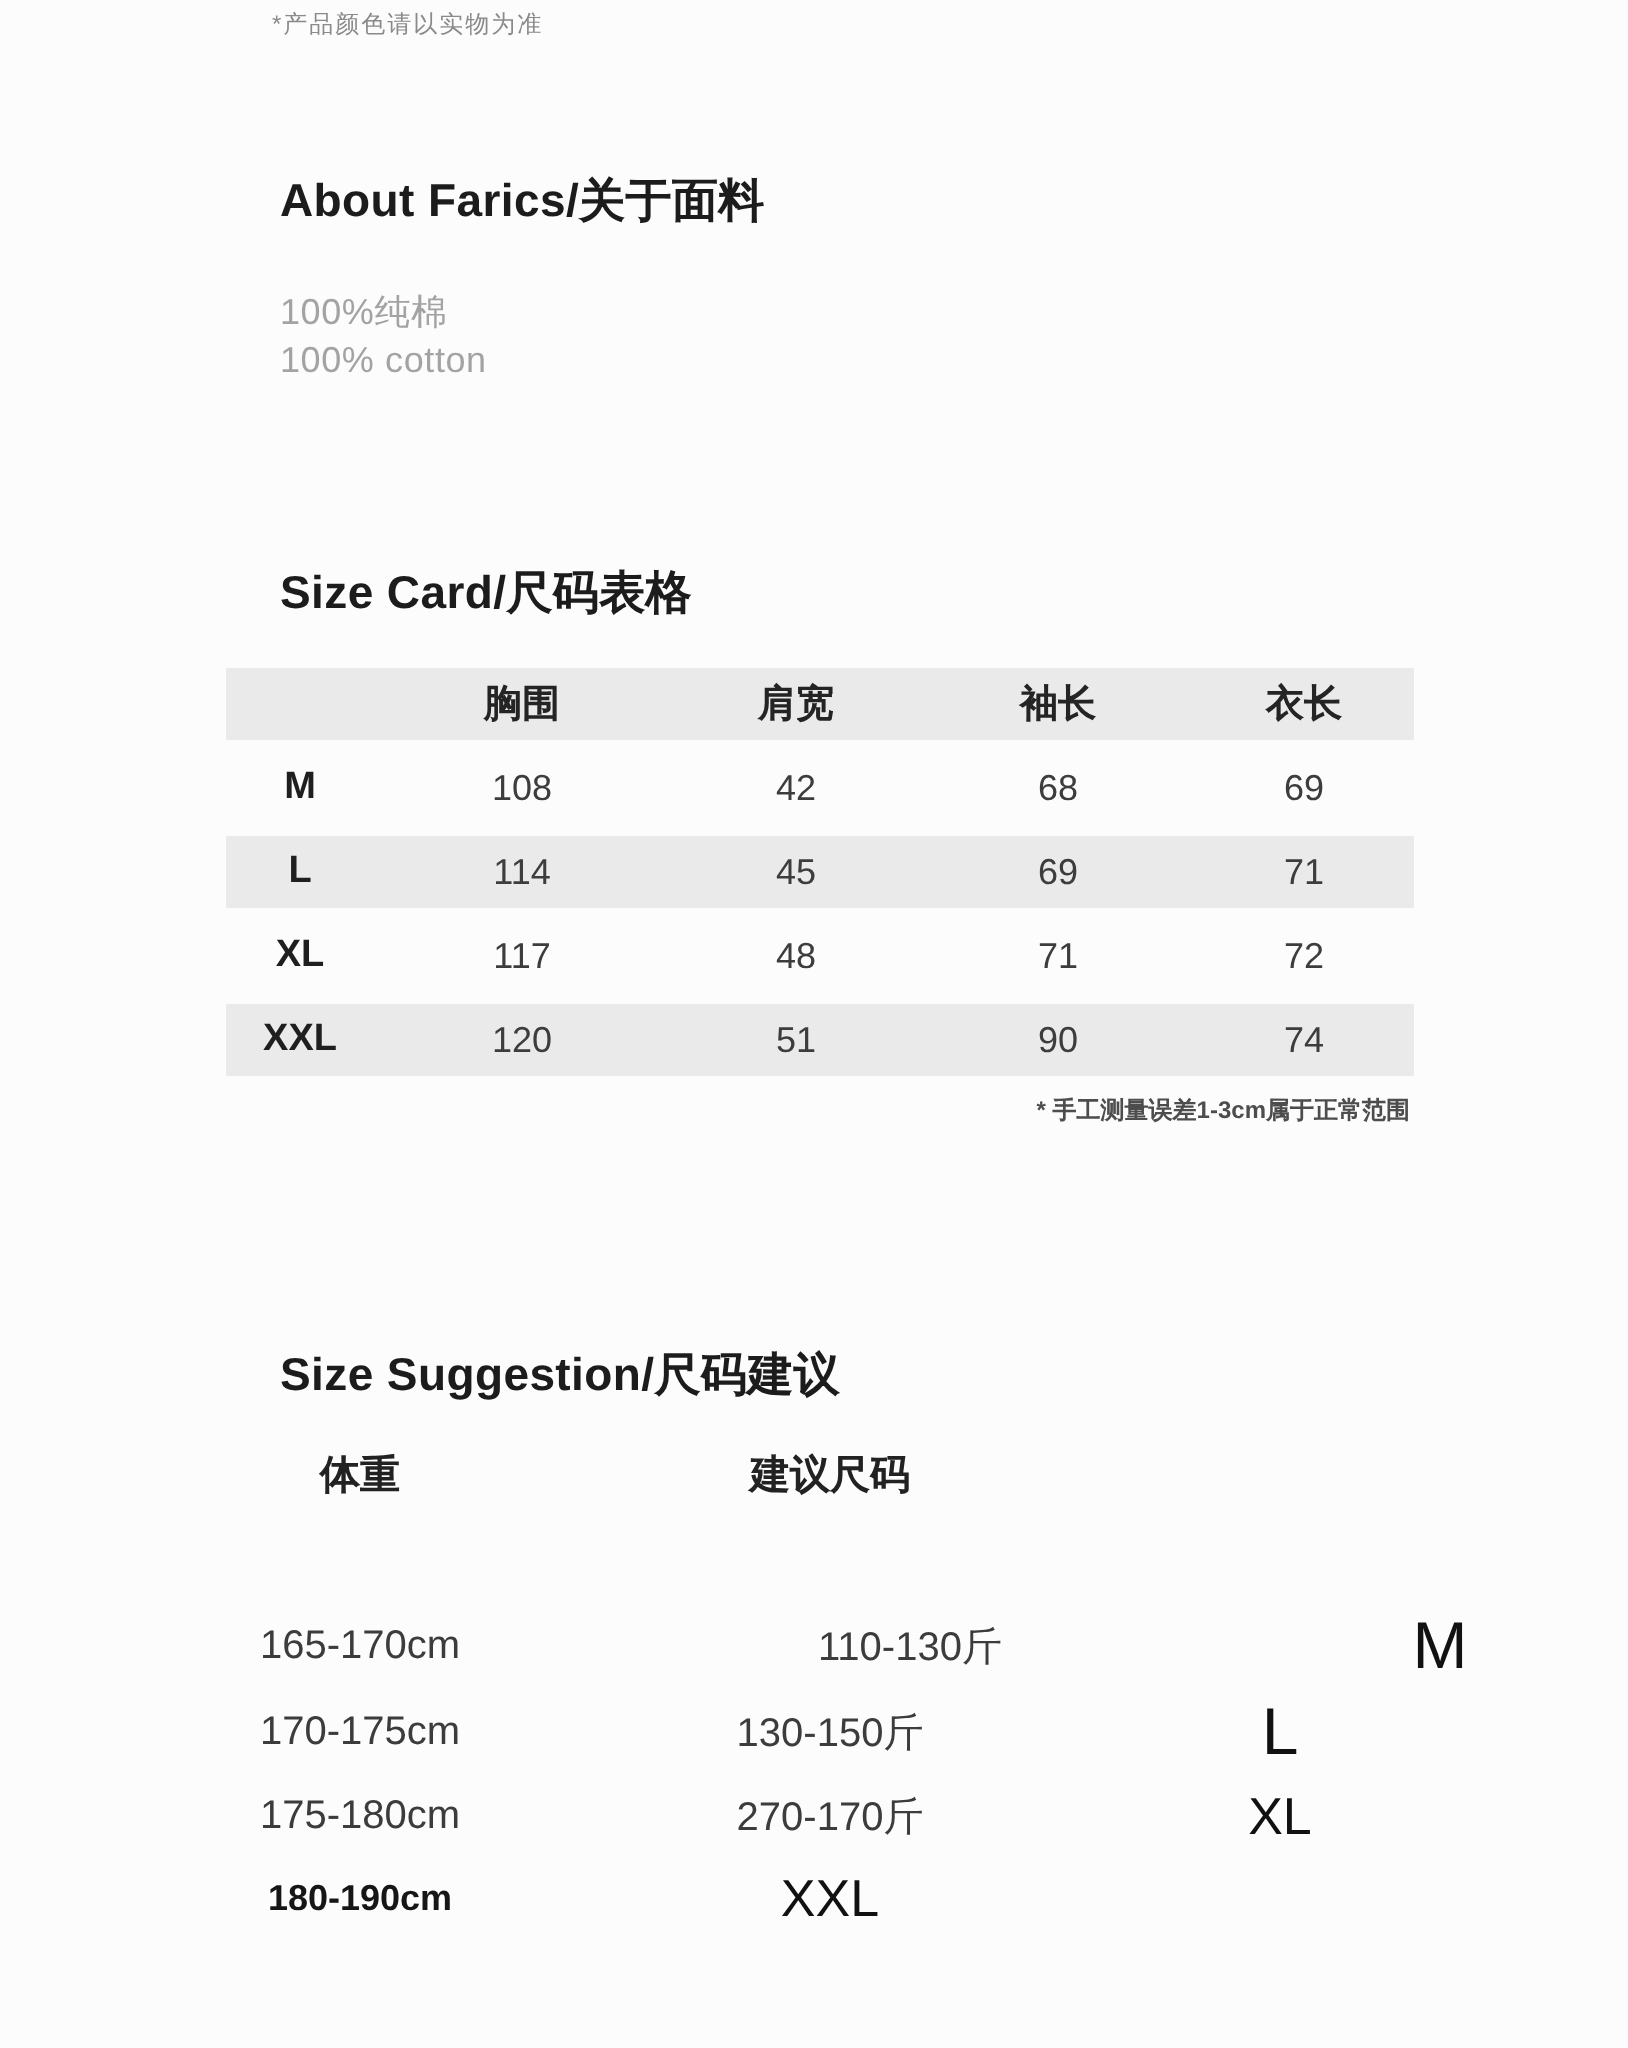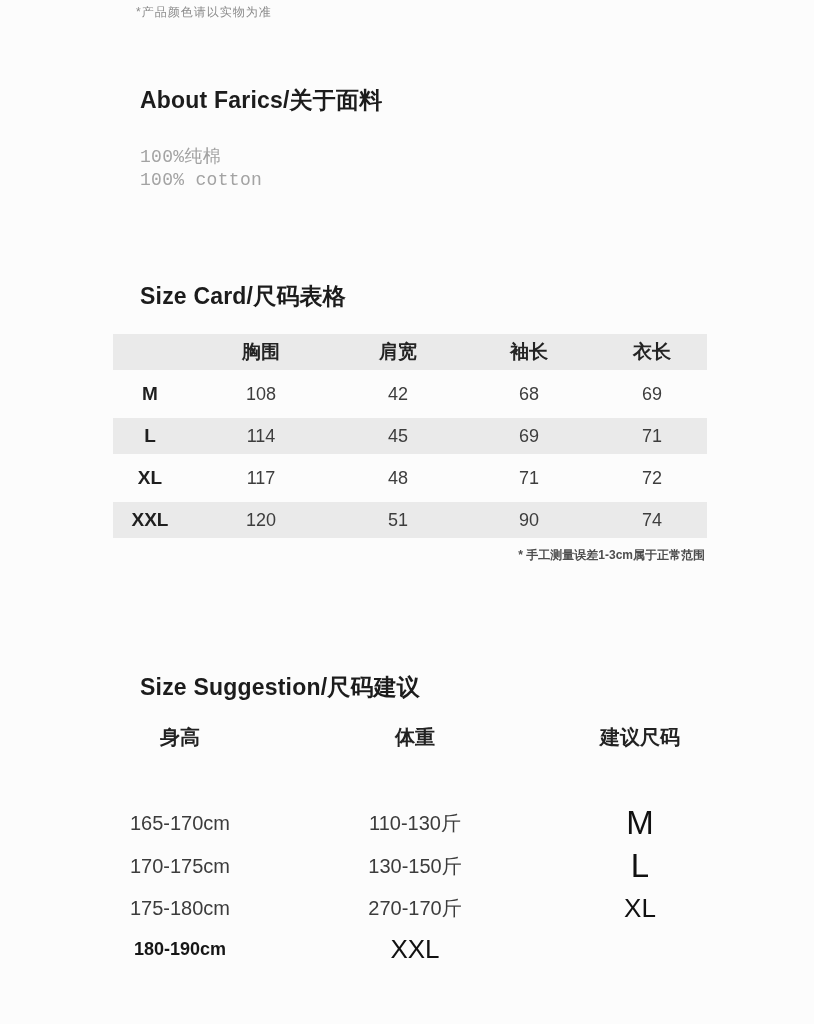--- a/index.html
+++ b/index.html
@@ -37,21 +37,20 @@
   .heading.fabric { top: 85px; }
   .heading.size-card { top: 281px; }
   .heading.suggestion { top: 672px; }
 
   .fabric-line {
     position: absolute;
     left: 140px;
     font-size: 18px;
     color: #a3a3a3;
     letter-spacing: 0.3px;
-    font-family: Liberation Mono, monospace;
   }
   .fabric-line.cn { top: 144px; }
   .fabric-line.en { top: 170px; }
 
   
   .size-table {
     position: absolute;
     left: 113px; top: 334px;
     width: 594px;
     display: grid;
@@ -103,21 +102,21 @@
     grid-template-columns: 140px 330px 120px;
     align-items: center;
   }
   .sugg-grid > div { text-align: center; }
   .sugg-header { top: 715px; height: 44px; }
   .sugg-header > div {
     font-size: 20px;
     font-weight: 600;
     color: #222222;
   }
-  .sugg-row-0 { top: 802px; height: 42px; }
+  .sugg-row-0 { top: 802px; height: 42px; gap: 40px; }
   .sugg-row-1 { top: 845px; height: 42px; }
   .sugg-row-2 { top: 887px; height: 42px; }
   .sugg-row-3 { top: 926px; height: 46px; }
   .sugg-cell {
     font-size: 20px;
     font-weight: 400;
     color: #3c3c3c;
   }
   .sugg-row-3 .sugg-cell {
     font-size: 18px;
@@ -180,21 +179,20 @@
       <div class="cell-value">90</div>
       <div class="cell-value">74</div>
     </div>
   </div>
 
   <div class="measure-note">* 手工测量误差1-3cm属于正常范围</div>
 
   <div class="heading suggestion">Size Suggestion/尺码建议</div>
 
   <div class="sugg-grid sugg-header">
-    <div>身高</div>
     <div>体重</div>
     <div>建议尺码</div>
   </div>
 
   <div class="sugg-grid sugg-row-0">
     <div class="sugg-cell">165-170cm</div>
     <div class="sugg-cell">110-130斤</div>
     <div class="sugg-size big">M</div>
   </div>
   <div class="sugg-grid sugg-row-1">

